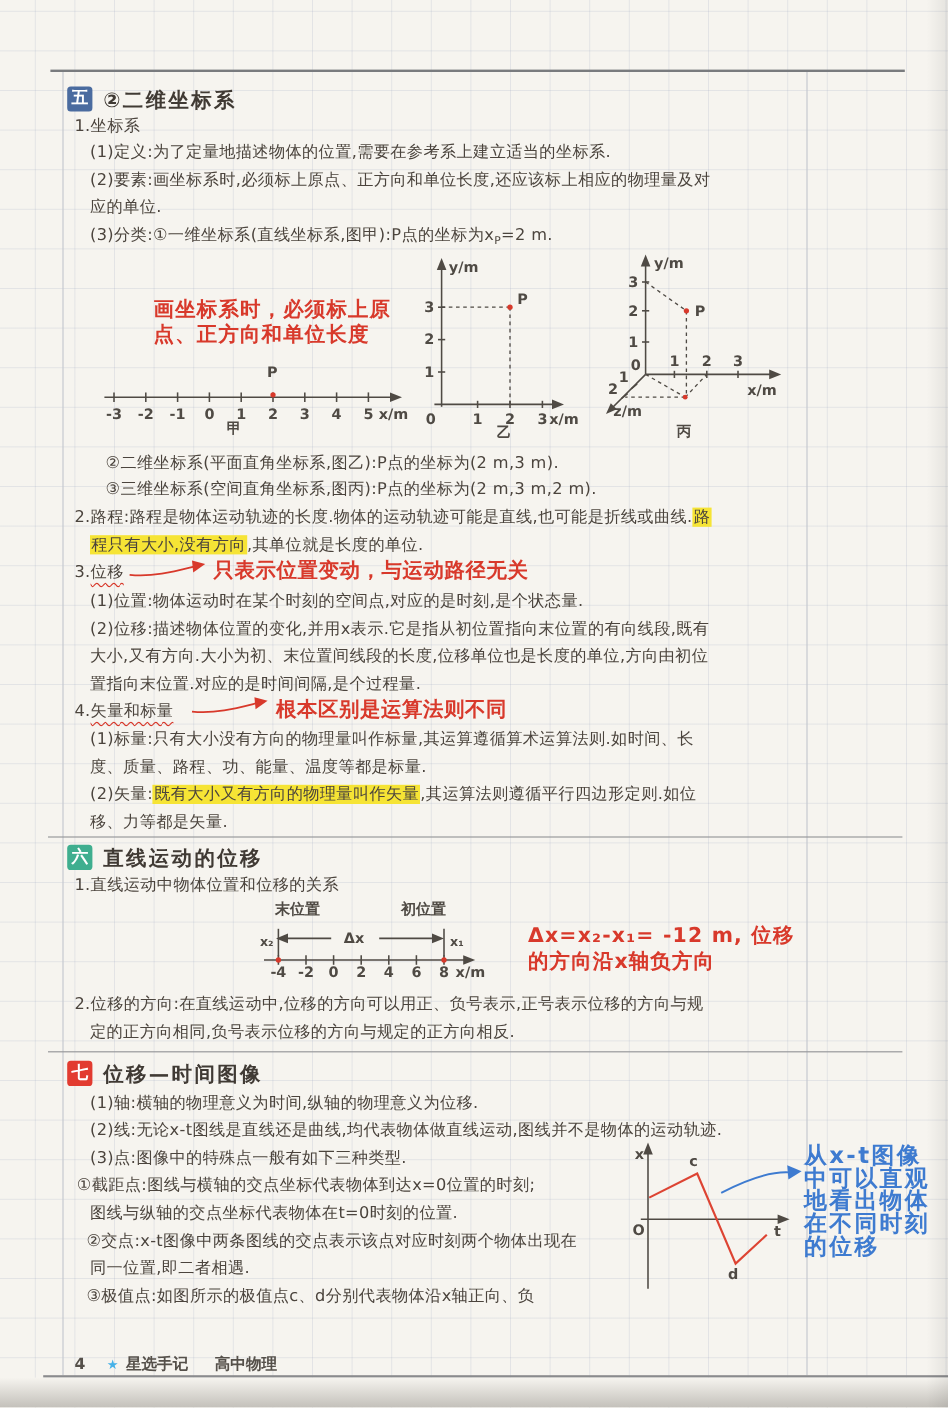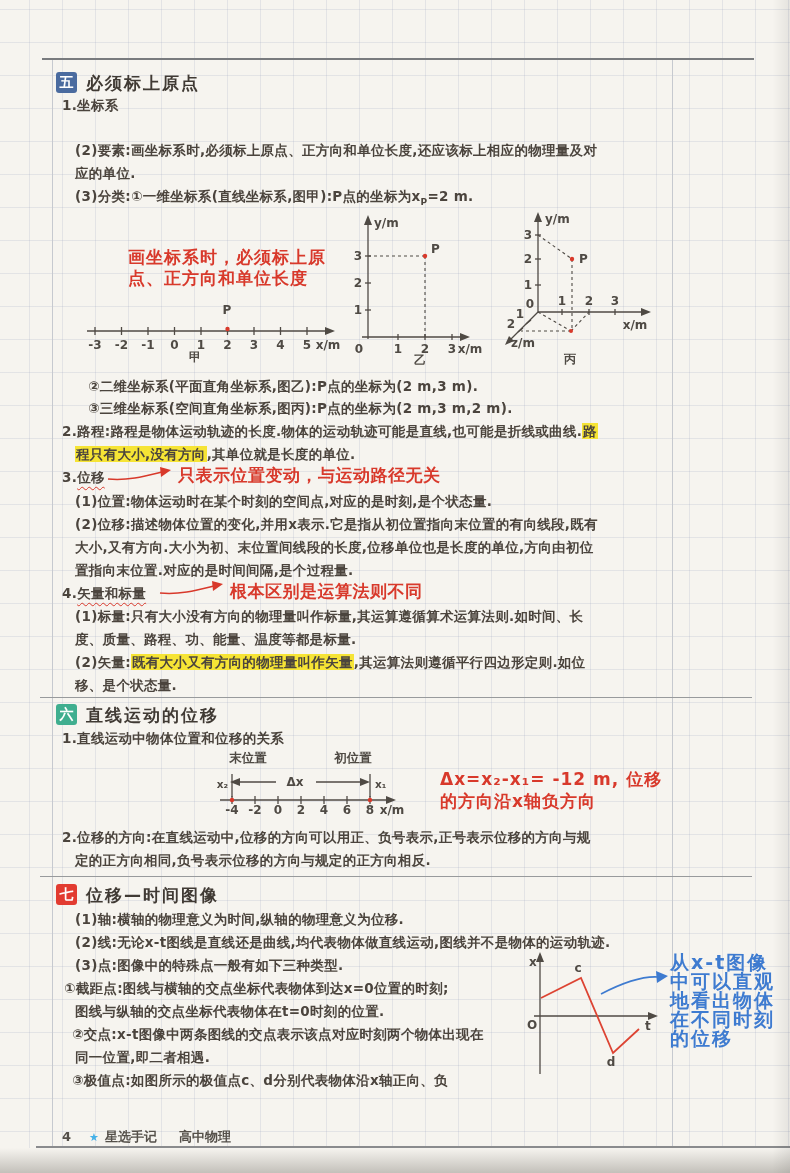--- a/index.html
+++ b/index.html
@@ -16,21 +16,21 @@
   .rule-bottom{position:absolute;left:36px;top:1146px;width:754px;height:2px;background:#8a8b8d;}
   .vline{position:absolute;top:60px;height:1086px;width:1px;background:#c6c9cf;}
   .divider{position:absolute;left:40px;width:712px;height:1px;background:#989a9c;}
   .bottom-edge{position:absolute;left:0;top:1148px;width:790px;height:25px;background:linear-gradient(#f6f4ef,#c3c0ba);}
   .right-edge{position:absolute;top:0;left:772px;width:18px;height:1173px;background:linear-gradient(90deg,rgba(0,0,0,0),rgba(0,0,0,0.07));}
   .badge{
     position:absolute; width:21px; height:21px; border-radius:3px;
     color:#fff; font-size:14px; font-weight:700; text-align:center; line-height:21px;
   }
   .sec-title{position:absolute; font-size:17px; font-weight:700; letter-spacing:2px; color:#403a34; white-space:nowrap;}
-  .line{position:absolute; font-size:13.5px; line-height:18px; font-weight:700; letter-spacing:0.3px; white-space:nowrap; color:#4b443d;}
+  .line{position:absolute; font-size:13.5px; line-height:18px; font-weight:400; letter-spacing:0.3px; white-space:nowrap; color:#4b443d;}
   .hl{background:#f6e435; padding:0 1px;}
   .rednote{position:absolute; font-size:17px; font-weight:600; letter-spacing:1px; color:#d8392b; white-space:nowrap;}
   .bluenote{position:absolute; font-size:19px; font-weight:600; letter-spacing:2px; color:#3e7bd0; white-space:nowrap;}
   .wavy{text-decoration-line:underline; text-decoration-style:wavy; text-decoration-color:#d8392b; text-decoration-thickness:1px; text-underline-offset:4px;}
   .footer{position:absolute; top:1112px; left:62px; font-size:13px; font-weight:700; color:#55504a;margin-top:16px;}
   .footer .star{color:#45b1e8; font-size:11px; margin:0 6px 0 18px;}
   .footer .subject{margin-left:22px;}
   svg{position:absolute; overflow:visible;}
   svg text{font-family:"DejaVu Sans", sans-serif; font-size:12px; font-weight:600; fill:#4f4a44;}
   .axis{stroke:#4f4a44; stroke-width:1.3; fill:none;}
@@ -45,23 +45,24 @@
 </style>
 </head>
 <body>
 
 <div id="page">
   <div class="rule-top"></div>
   <div class="vline" style="left:52px"></div>
   <div class="vline" style="left:672px"></div>
 
   <div class="badge" style="left:56px;top:72px;background:#4a6b9f">五</div>
-  <div class="sec-title" style="left:86px;top:72px">必须标上原点</div>
+  <div class="sec-title" style="left:86px;top:72px">②二维坐标系</div>
 
   <div class="line" style="left:62px;top:96px">1.坐标系</div>
+  <div class="line" style="left:75px;top:118px">(1)定义:为了定量地描述物体的位置,需要在参考系上建立适当的坐标系.</div>
   <div class="line" style="left:75px;top:141px">(2)要素:画坐标系时,必须标上原点、正方向和单位长度,还应该标上相应的物理量及对</div>
   <div class="line" style="left:75px;top:164px">应的单位.</div>
   <div class="line" style="left:75px;top:187px"><span>(3)分类:①一维坐标系(直线坐标系,图甲):P点的坐标为x</span><sub>P</sub><span>=2 m.</span></div>
 
   <div class="rednote" style="left:128px;top:246px">画坐标系时，必须标上原</div>
   <div class="rednote" style="left:128px;top:267px">点、正方向和单位长度</div>
 
   <svg style="left:85px;top:298px" width="255" height="64" viewBox="0 0 255 64">
     <line class="axis" x1="2" y1="33" x2="242" y2="33"></line>
     <polygon class="ah" points="240,29 250,33 240,37"></polygon>
@@ -175,21 +176,21 @@
   <div class="line" style="left:62px;top:584px"><span>4.</span><span class="wavy">矢量和标量</span></div>
   <svg style="left:158px;top:580px" width="68" height="16" viewBox="0 0 68 16">
     <path class="redarrow" d="M2,13 C 22,15 40,10 56,6"></path>
     <polygon class="redah" points="54,1 65,4 55,11"></polygon>
   </svg>
   <div class="rednote" style="left:230px;top:580px;letter-spacing:0.5px">根本区别是运算法则不同</div>
 
   <div class="line" style="left:75px;top:607px">(1)标量:只有大小没有方向的物理量叫作标量,其运算遵循算术运算法则.如时间、长</div>
   <div class="line" style="left:75px;top:630px">度、质量、路程、功、能量、温度等都是标量.</div>
   <div class="line" style="left:75px;top:653px"><span>(2)矢量:</span><span class="hl">既有大小又有方向的物理量叫作矢量</span><span>,其运算法则遵循平行四边形定则.如位</span></div>
-  <div class="line" style="left:75px;top:676px">移、是个状态量.</div>
+  <div class="line" style="left:75px;top:676px">移、力等都是矢量.</div>
 
   <div class="divider" style="top:697px"></div>
 
   <div class="badge" style="left:56px;top:704px;background:#3fae8f">六</div>
   <div class="sec-title" style="left:86px;top:704px">直线运动的位移</div>
   <div class="line" style="left:62px;top:729px">1.直线运动中物体位置和位移的关系</div>
 
   <svg style="left:218px;top:748px" width="185" height="68" viewBox="0 0 185 68">
     <line class="axis" x1="2" y1="52" x2="170" y2="52"></line>
     <polygon class="ah" points="168,48 178,52 168,56"></polygon>

